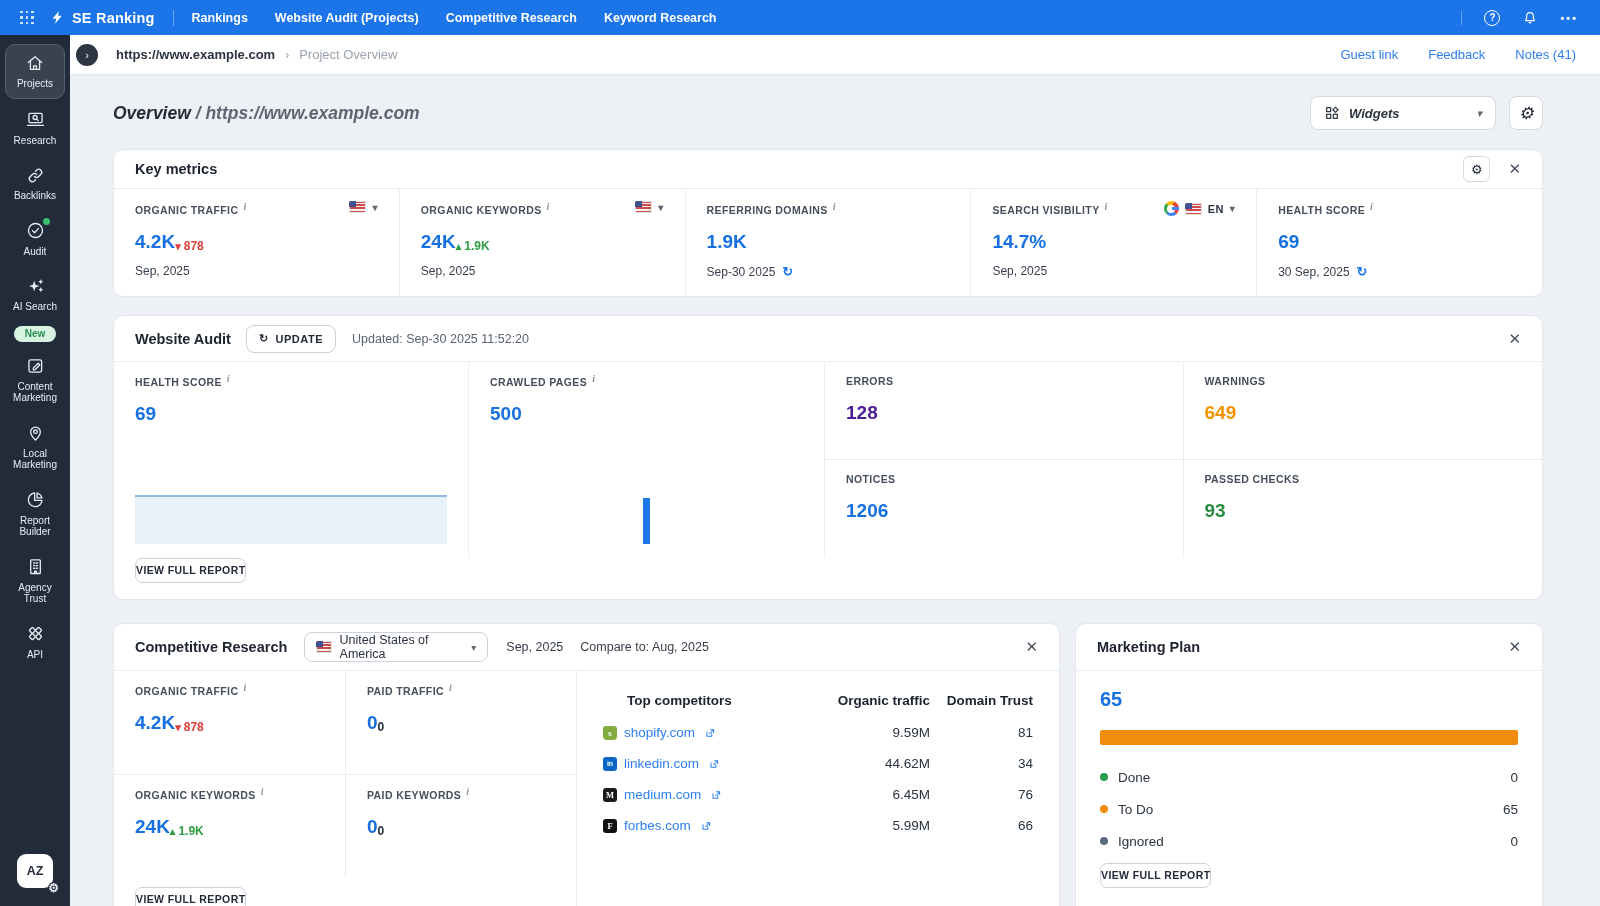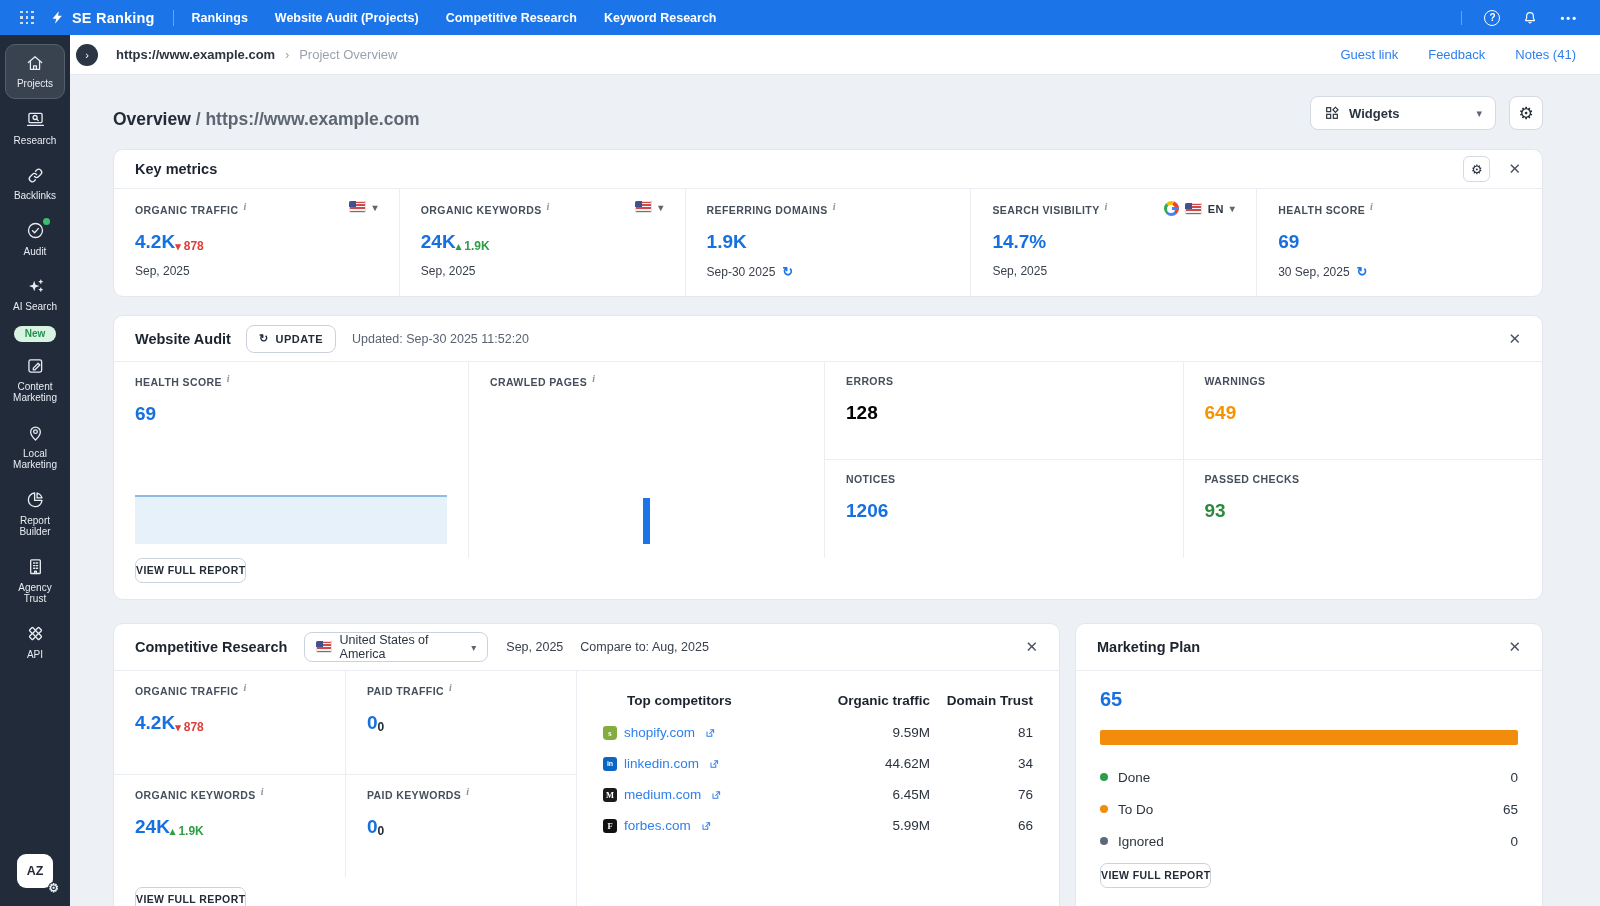--- a/index.html
+++ b/index.html
@@ -57,21 +57,21 @@
     display:flex; align-items:center; padding:0 24px 0 46px; position:relative; }
   .collapse-toggle { position:absolute; left:6px; top:9px; width:22px; height:22px; border-radius:50%;
     background:#2c3543; color:#fff; font-size:11px; display:flex; align-items:center; justify-content:center; cursor:pointer; }
   .crumb-project { font-size:13px; font-weight:bold; color:#2b3440; cursor:pointer; }
   .crumb-sep { color:#9aa3ad; margin:0 10px; font-size:12px; }
   .crumb-page { font-size:13px; color:#9aa3ad; }
   .crumb-links { margin-left:auto; display:flex; gap:30px; }
   .crumb-link { color:#2f80ed; font-size:13px; cursor:pointer; }
 
   .content { padding:13px 57px 0 43px; }
-  .title-row { display:flex; align-items:flex-end; margin:8px 0 19px; }
+  .title-row { display:flex; align-items:center; margin:8px 0 19px;font-style:italic; }
   .page-title { font-size:17.5px; font-weight:bold; color:#232b38; }
   .page-title .sub { color:#5d6672; font-weight:600; }
   .title-actions { margin-left:auto; display:flex; gap:13px; }
   .widgets-btn { height:34px; width:186px; background:#fff; border:1px solid #d4dae2; border-radius:8px;
     display:flex; align-items:center; gap:9px; padding:0 13px; cursor:pointer; }
   .widgets-btn .wlbl { font-size:13px; font-weight:bold; color:#2b3440; }
   .widgets-btn .chev { margin-left:auto; color:#5d6672; font-size:11px; }
   .gear-btn { width:34px; height:34px; background:#fff; border:1px solid #d4dae2; border-radius:8px;
     display:flex; align-items:center; justify-content:center; font-size:17px; color:#232b38; cursor:pointer; }
 
@@ -120,21 +120,21 @@
   .updated-txt { margin-left:16px; font-size:12.5px; color:#5a6370; }
   .wa-body { display:flex; height:196px; }
   .wa-cell { padding:14px 21px 0; }
   .wa-health { width:355px; border-right:1px solid #eaedf2; display:flex; flex-direction:column; }
   .wa-crawled { width:356px; border-right:1px solid #eaedf2; display:flex; flex-direction:column; }
   .wa-right { flex:1; display:grid; grid-template-columns:1fr 1fr; grid-template-rows:1fr 1fr; }
   .wa-stat { padding:13px 21px 0; }
   .wa-stat.br { border-right:1px solid #eaedf2; }
   .wa-stat.bb { border-bottom:1px solid #eaedf2; }
   .stat-value { margin-top:9px; font-size:19px; font-weight:bold; }
-  .sv-red { color:#000000; } .sv-orange { color:#f59300; } .sv-blue { color:#1670e0; } .sv-green { color:#2b8a3e; }
+  .sv-red { color:#4c1d95; } .sv-orange { color:#f59300; } .sv-blue { color:#1670e0; } .sv-green { color:#2b8a3e; }
   .area-chart { margin-top:auto; margin-bottom:14px; height:49px; background:#e7f1fa; border-top:2px solid #8fbce6; }
   .bar-chart { margin-top:auto; margin-bottom:14px; height:49px; position:relative; }
   .bar-chart .bar { position:absolute; left:49%; bottom:0; width:7px; height:46px; background:#1b74e8; }
   .view-report-btn { display:inline-block; margin:0 0 16px 21px; height:25px; border:1px solid #ccd2db;
     border-radius:7px; background:#fff; padding:0 0; font-size:10.5px; font-weight:bold;
     letter-spacing:.4px; color:#232b38; line-height:23px; cursor:pointer; }
 
   
   .bottom-row { display:flex; gap:15px; }
   .cr-card { width:947px; display:flex; flex-direction:column; }
@@ -491,20 +491,21 @@
               <span class="info-i">i</span>
             </div>
             <div class="stat-value sv-blue">69</div>
             <div class="area-chart"></div>
           </div>
           <div class="wa-cell wa-crawled">
             <div class="m-label-row">
               <span>CRAWLED PAGES</span>
               <span class="info-i">i</span>
             </div>
+            <div class="stat-value sv-blue">500</div>
             <div class="bar-chart">
                 <span class="bar"></span>
               </div>
           </div>
           <div class="wa-right">
             <div class="wa-stat br bb">
               <div class="m-label-row">
                   <span>ERRORS</span>
                 </div>
               <div class="stat-value sv-red">128</div>

